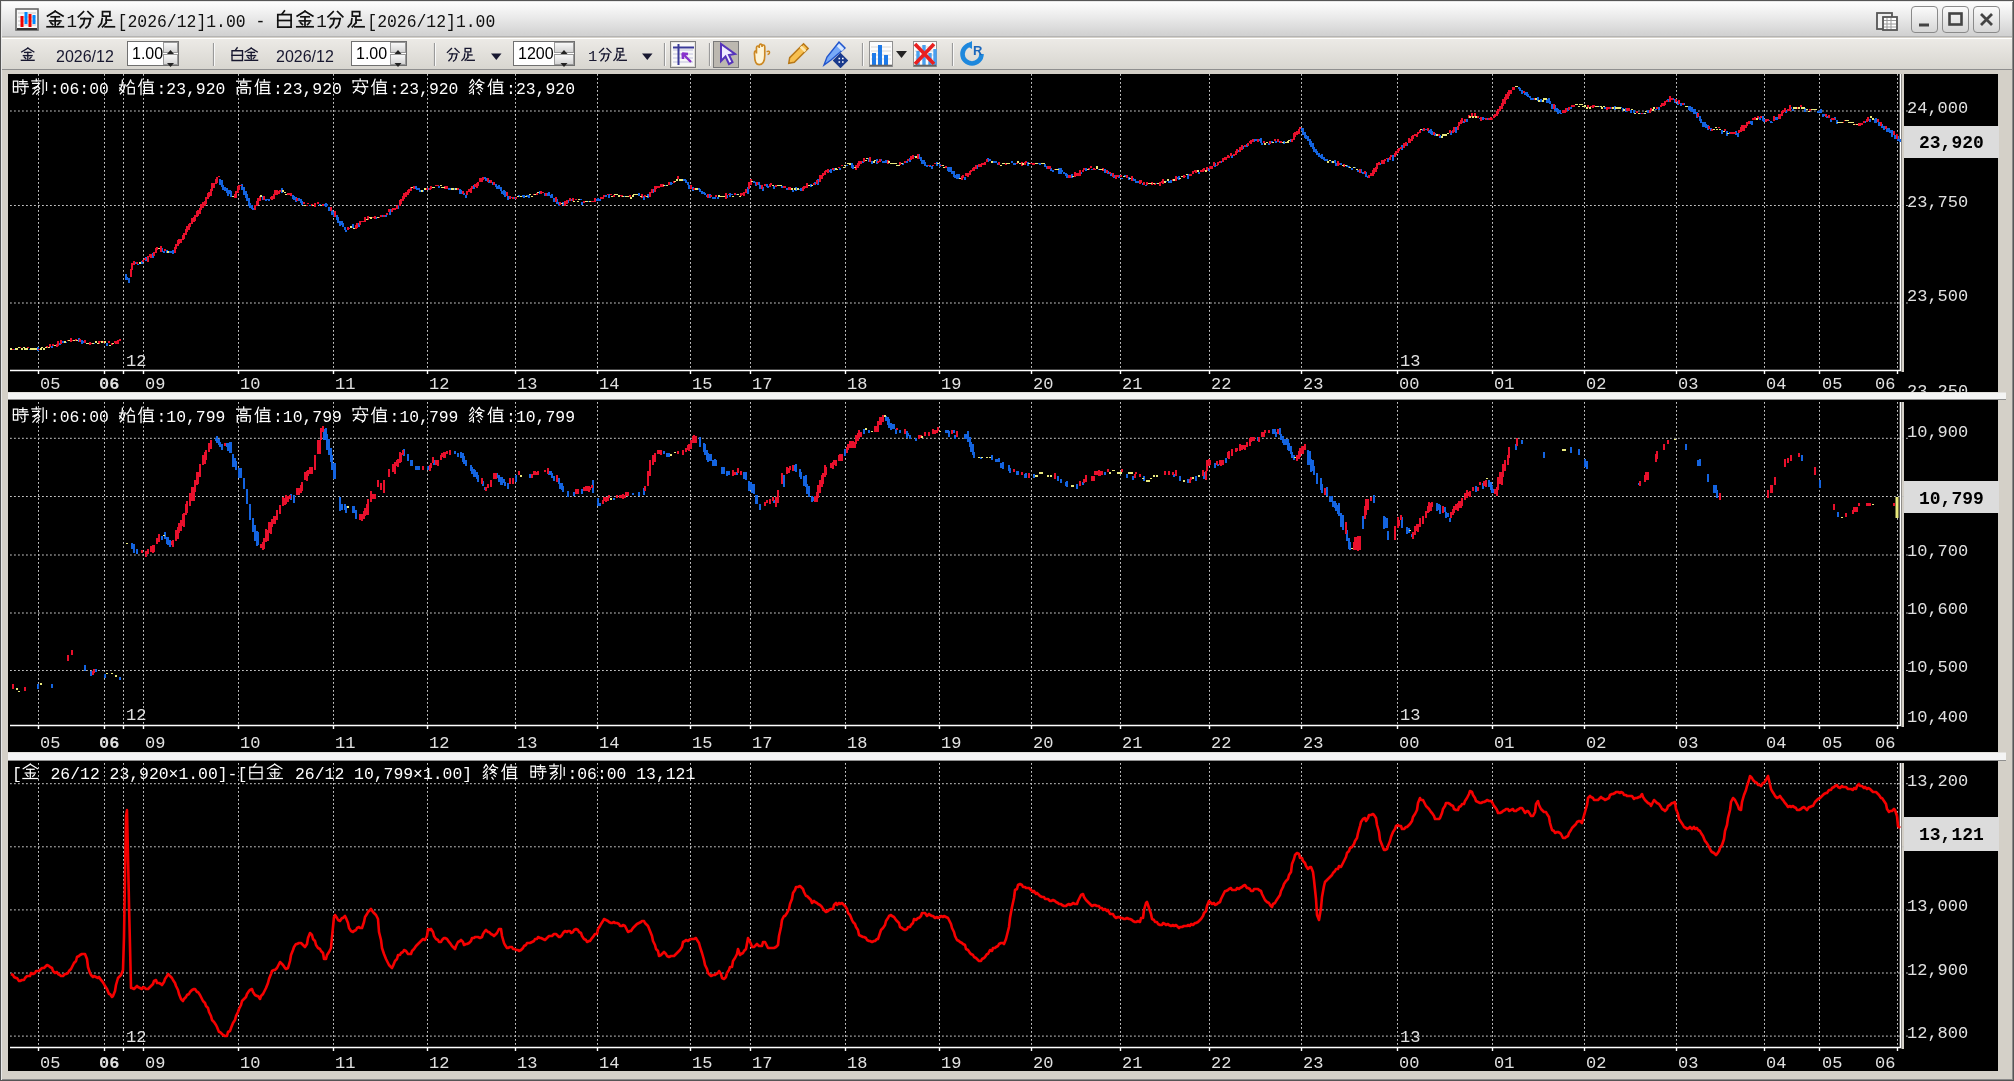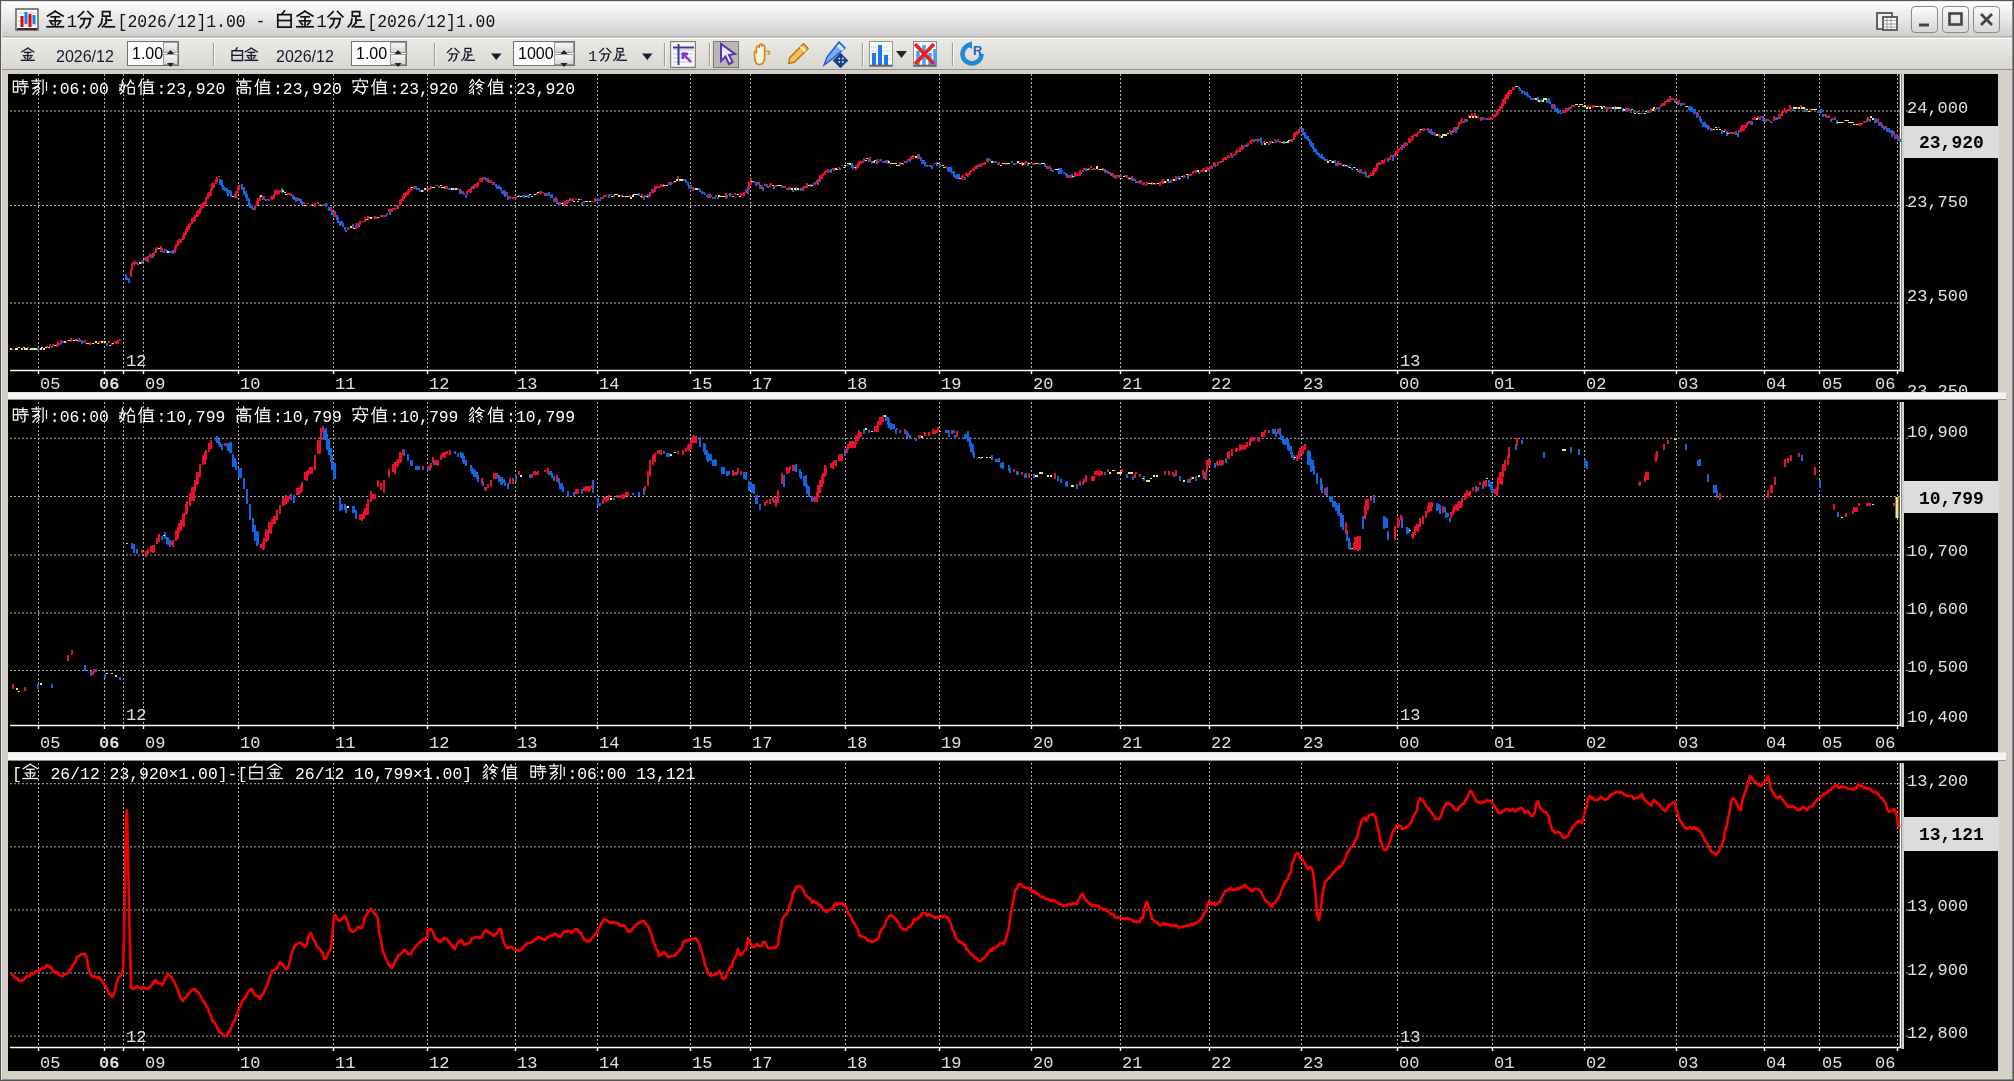--- a/index.html
+++ b/index.html
@@ -145,21 +145,21 @@
 <div style="position:absolute;left:351px;top:41px;width:56px;height:25px;background:#fff;border:1px solid #707070;">
 <span style="position:absolute;left:4px;top:3px;font:16px 'Liberation Sans';color:#000">1.00</span>
 <div style="position:absolute;right:0;top:0;width:16px;height:11px;background:linear-gradient(#f8f8f8,#d4d4d4);border:1px solid #999"><svg width="14" height="10">
         <path d="M7.0 3 L10.5 7 L3.5 7 Z" fill="#222"></path>
       </svg></div>
 <div style="position:absolute;right:0;bottom:0;width:16px;height:11px;background:linear-gradient(#f8f8f8,#d4d4d4);border:1px solid #999"><svg width="14" height="10">
         <path d="M7.0 8 L10.5 4 L3.5 4 Z" fill="#222"></path>
       </svg></div>
 </div>
 <div style="position:absolute;left:513px;top:41px;width:62px;height:25px;background:#fff;border:1px solid #707070;">
-<span style="position:absolute;left:4px;top:3px;font:16px 'Liberation Sans';color:#000">1000</span>
+<span style="position:absolute;left:4px;top:3px;font:16px 'Liberation Sans';color:#000">1200</span>
 <div style="position:absolute;right:0;top:0;width:20px;height:11px;background:linear-gradient(#f8f8f8,#d4d4d4);border:1px solid #999"><svg width="18" height="10">
         <path d="M9.0 3 L12.5 7 L5.5 7 Z" fill="#222"></path>
       </svg></div>
 <div style="position:absolute;right:0;bottom:0;width:20px;height:11px;background:linear-gradient(#f8f8f8,#d4d4d4);border:1px solid #999"><svg width="18" height="10">
         <path d="M9.0 8 L12.5 4 L5.5 4 Z" fill="#222"></path>
       </svg></div>
 </div>
 <svg style="position:absolute;left:670px;top:41px" width="26" height="27" viewBox="0 0 26 27">
 <rect x="0.5" y="0.5" width="25" height="26" fill="none" stroke="#808080"></rect>
 <rect x="2" y="2" width="22" height="23" fill="#f8f8f8"></rect>

